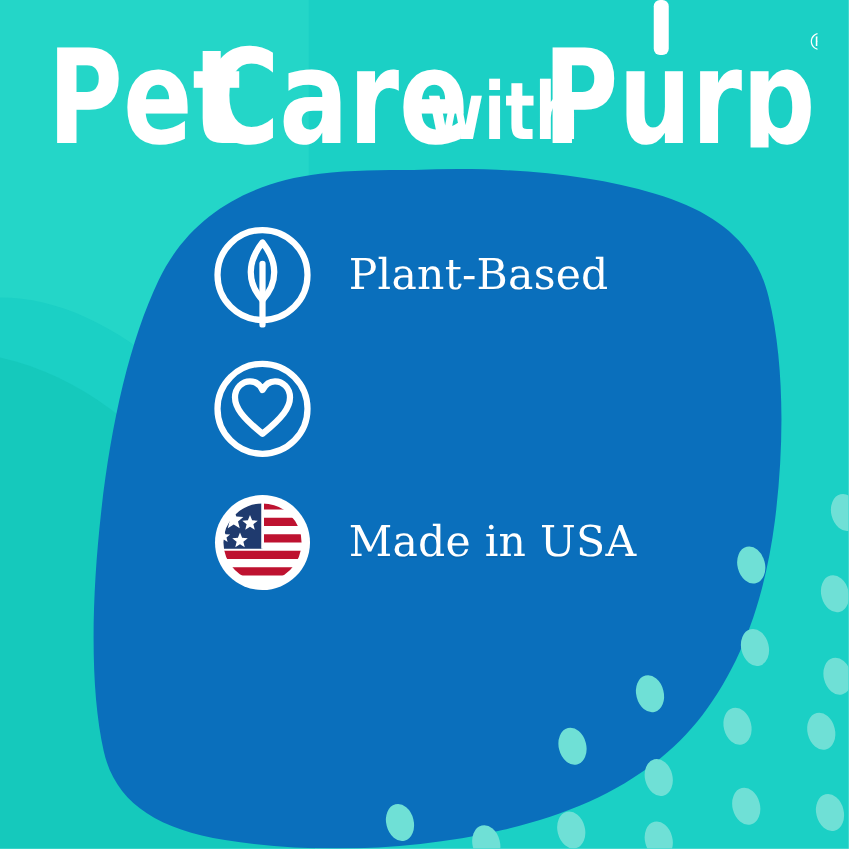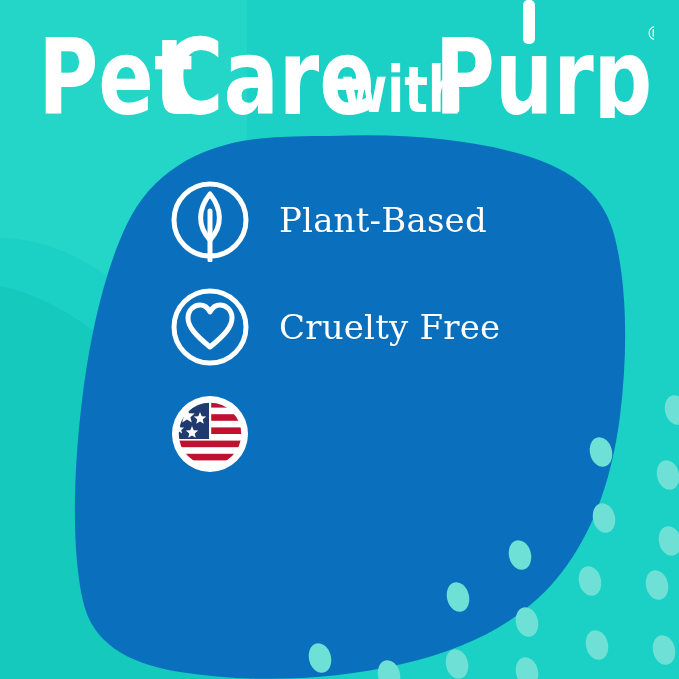--- a/index.html
+++ b/index.html
@@ -128,21 +128,20 @@
     </div>
 
     <div class="claim">
       <span class="claim-icon">
         <svg width="84" height="84" viewBox="0 0 84 84" aria-hidden="true">
           <circle cx="42" cy="42" r="36" fill="none" stroke="#FFFFFF" stroke-width="5"></circle>
           <path d="M42 62 C26 49 20 41 20 33 C20 25 26 20 32 20 C37 20 40 23 42 27
                    C44 23 47 20 52 20 C58 20 64 25 64 33 C64 41 58 49 42 62 Z" fill="none" stroke="#FFFFFF" stroke-width="5" stroke-linejoin="round"></path>
         </svg>
       </span>
-      <span class="claim-label">Cruelty Free</span>
     </div>
 
 
     <div class="claim">
       <span class="claim-icon">
         <svg width="84" height="84" viewBox="0 0 84 84" aria-hidden="true">
           <defs>
             <clipPath id="flagClip">
                 <circle cx="42" cy="42" r="33"></circle>
               </clipPath>
@@ -162,16 +161,17 @@
               <polygon points="19,16 21.1,21.2 26.7,21.6 22.4,25.2 23.8,30.6 19,27.6 14.2,30.6 15.6,25.2 11.3,21.6 16.9,21.2"></polygon>
               <polygon points="32,20 33.7,24.2 38.2,24.5 34.7,27.4 35.8,31.8 32,29.4 28.2,31.8 29.3,27.4 25.8,24.5 30.3,24.2"></polygon>
               <polygon points="24,34 25.7,38.2 30.2,38.5 26.7,41.4 27.8,45.8 24,43.4 20.2,45.8 21.3,41.4 17.8,38.5 22.3,38.2"></polygon>
               <polygon points="11,32 12.4,35.4 16.1,35.6 13.2,38 14.1,41.6 11,39.6 7.9,41.6 8.8,38 5.9,35.6 9.6,35.4"></polygon>
             </g>
             <rect x="41" y="9" width="2.2" height="38" fill="#FFFFFF"></rect>
           </g>
           <circle cx="42" cy="42" r="33" fill="none" stroke="#FFFFFF" stroke-width="3.5"></circle>
         </svg>
       </span>
+      <span class="claim-label">Made in USA</span>
     </div>
 
   </div>
 </div>
 
 </body></html>

